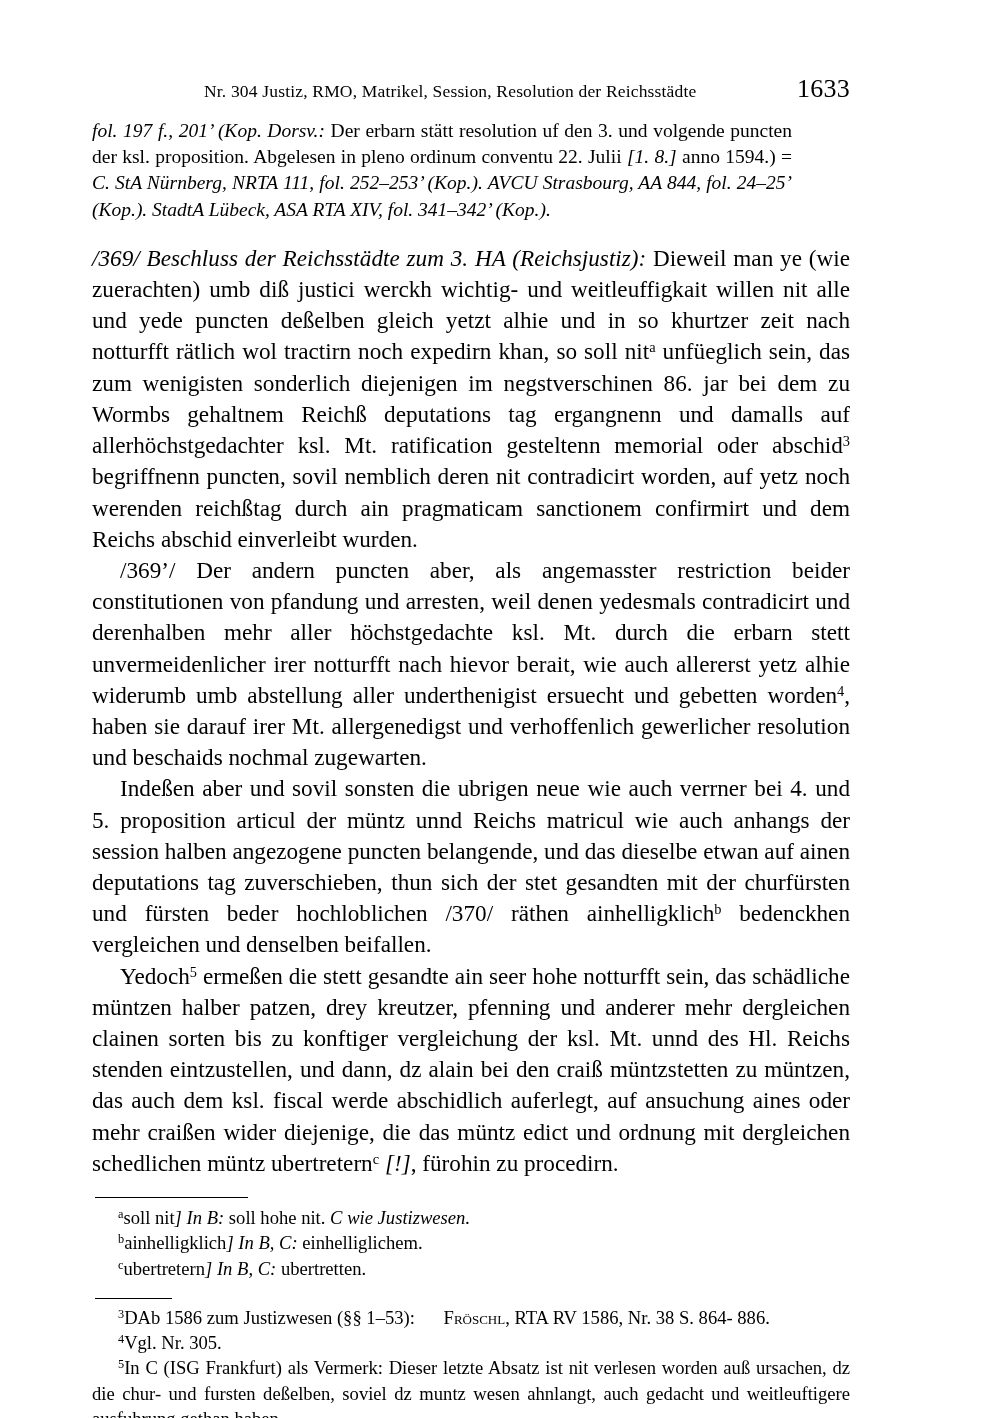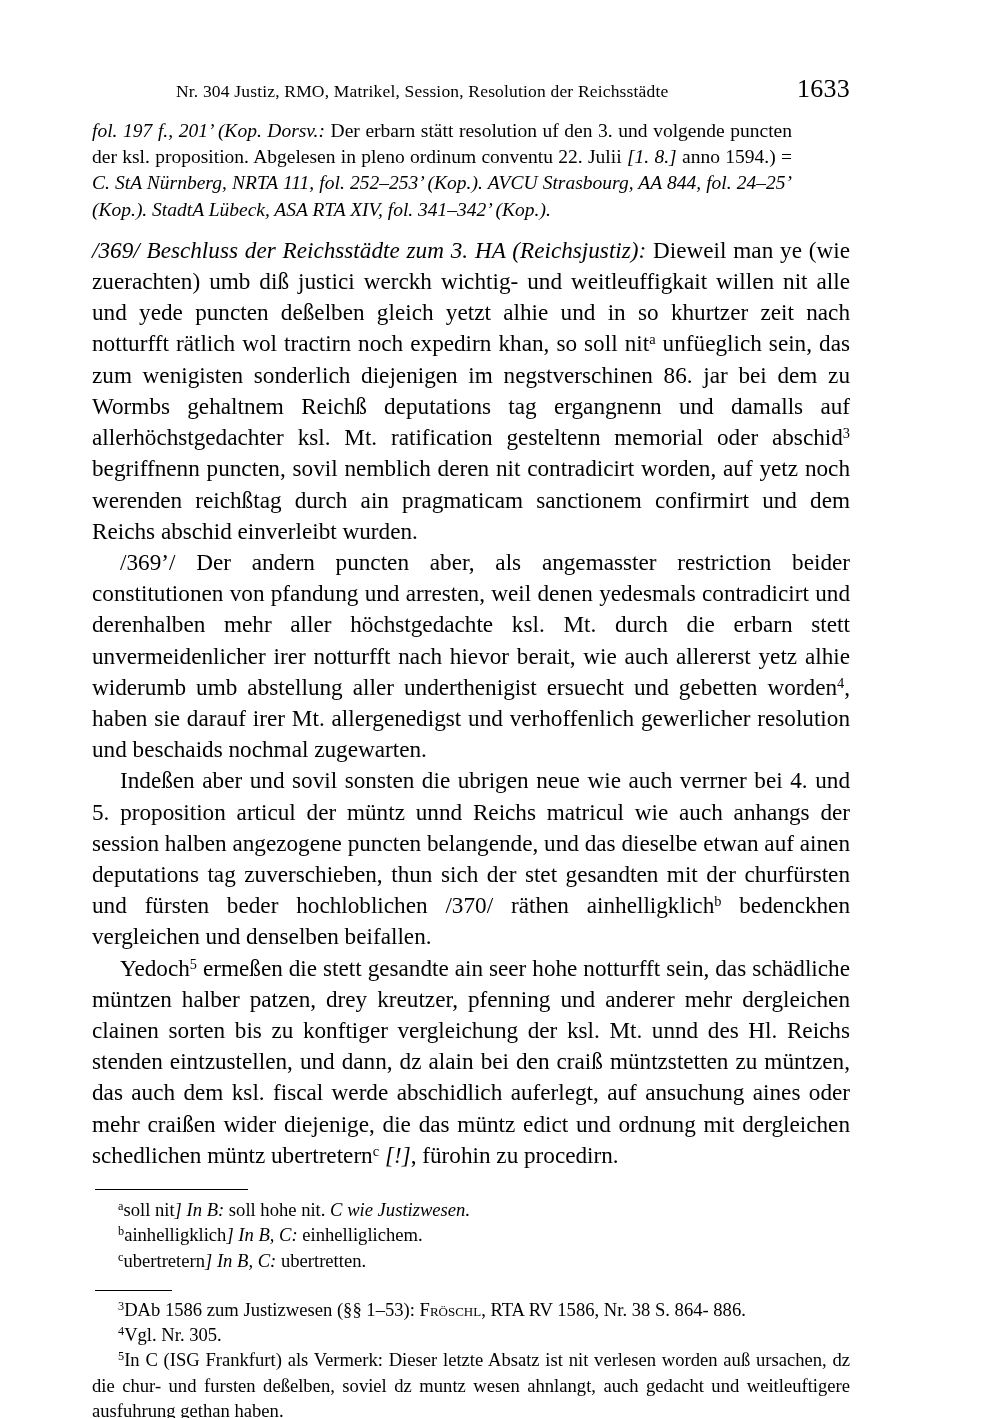--- a/index.html
+++ b/index.html
@@ -29,21 +29,21 @@
     left: 92px;
     top: 74px;
     width: 758px;
     display: flex;
     align-items: baseline;
     justify-content: flex-start;
     font-size: 17.5px;
     letter-spacing: 0.01em;
   }
   .running-head .rh-title {
-    margin-left: 84px;
+    margin-left: 112px;
     white-space: nowrap;
   }
   .running-head .rh-folio {
     margin-left: auto;
     font-size: 26px;
     letter-spacing: 0.01em;
   }
 
   
   .textblock {
@@ -122,39 +122,40 @@
   .note-line {
     font-size: 18.6px;
     line-height: 1.36;
     text-align: justify;
   }
   .note-line.indent { text-indent: 26px; }
   .note-line .it { }
   .note-line .sc {
     font-variant: small-caps;
     font-style: normal;
+    margin-left: 24px;
   }
 </style>
 </head>
 <body>
 
 <div class="page">
 
   <div class="running-head">
     <span class="rh-title">Nr. 304 Justiz, RMO, Matrikel, Session, Resolution der Reichsstädte</span>
     <span class="rh-folio">1633</span>
   </div>
 
   <div class="textblock">
 
     <p class="source-block">
       <span>fol. 197 f., 201’ (Kop. Dorsv.:</span><span class="rom"> Der erbarn stätt resolution uf den 3. und volgende puncten der ksl. proposition. Abgelesen in pleno ordinum conventu 22. Julii </span><span>[1. 8.]</span><span class="rom"> anno 1594.) = </span><span>C. StA Nürnberg, NRTA 111, fol. 252–253’ (Kop.). AVCU Strasbourg, AA 844, fol. 24–25’ (Kop.). StadtA Lübeck, ASA RTA XIV, fol. 341–342’ (Kop.).</span>
     </p>
 
-    <p class="body-par" style="margin-top:12px;">
+    <p class="body-par" style="margin-top:20px;">
       <span class="it">/369/ Beschluss der Reichsstädte zum 3. HA (Reichsjustiz):</span><span> Dieweil man ye (wie zuerachten) umb diß justici werckh wichtig- und weitleuffigkait willen nit alle und yede puncten deßelben gleich yetzt alhie und in so khurtzer zeit nach notturfft rätlich wol tractirn noch expedirn khan, so soll nit</span><sup>a</sup><span> unfüeglich sein, das zum wenigisten sonderlich diejenigen im negstverschinen 86. jar bei dem zu Wormbs gehaltnem Reichß deputations tag ergangnenn und damalls auf allerhöchstgedachter ksl. Mt. ratification gesteltenn memorial oder abschid</span><sup>3</sup><span> begriffnenn puncten, sovil nemblich deren nit contradicirt worden, auf yetz noch werenden reichßtag durch ain pragmaticam sanctionem confirmirt und dem Reichs abschid einverleibt wurden.</span>
     </p>
 
     <p class="body-par indent">
       <span>/369’/ Der andern puncten aber, als angemasster restriction beider constitutionen von pfandung und arresten, weil denen yedesmals contradicirt und derenhalben mehr aller höchstgedachte ksl. Mt. durch die erbarn stett unvermeidenlicher irer notturfft nach hievor berait, wie auch allererst yetz alhie widerumb umb abstellung aller underthenigist ersuecht und gebetten worden</span><sup>4</sup><span>, haben sie darauf irer Mt. allergenedigst und verhoffenlich gewerlicher resolution und beschaids nochmal zugewarten.</span>
     </p>
 
     <p class="body-par indent">
       <span>Indeßen aber und sovil sonsten die ubrigen neue wie auch verrner bei 4. und 5. proposition articul der müntz unnd Reichs matricul wie auch anhangs der session halben angezogene puncten belangende, und das dieselbe etwan auf ainen deputations tag zuverschieben, thun sich der stet gesandten mit der churfürsten und fürsten beder hochloblichen /370/ räthen ainhelligklich</span><sup>b</sup><span> bedenckhen vergleichen und denselben beifallen.</span>
     </p>

